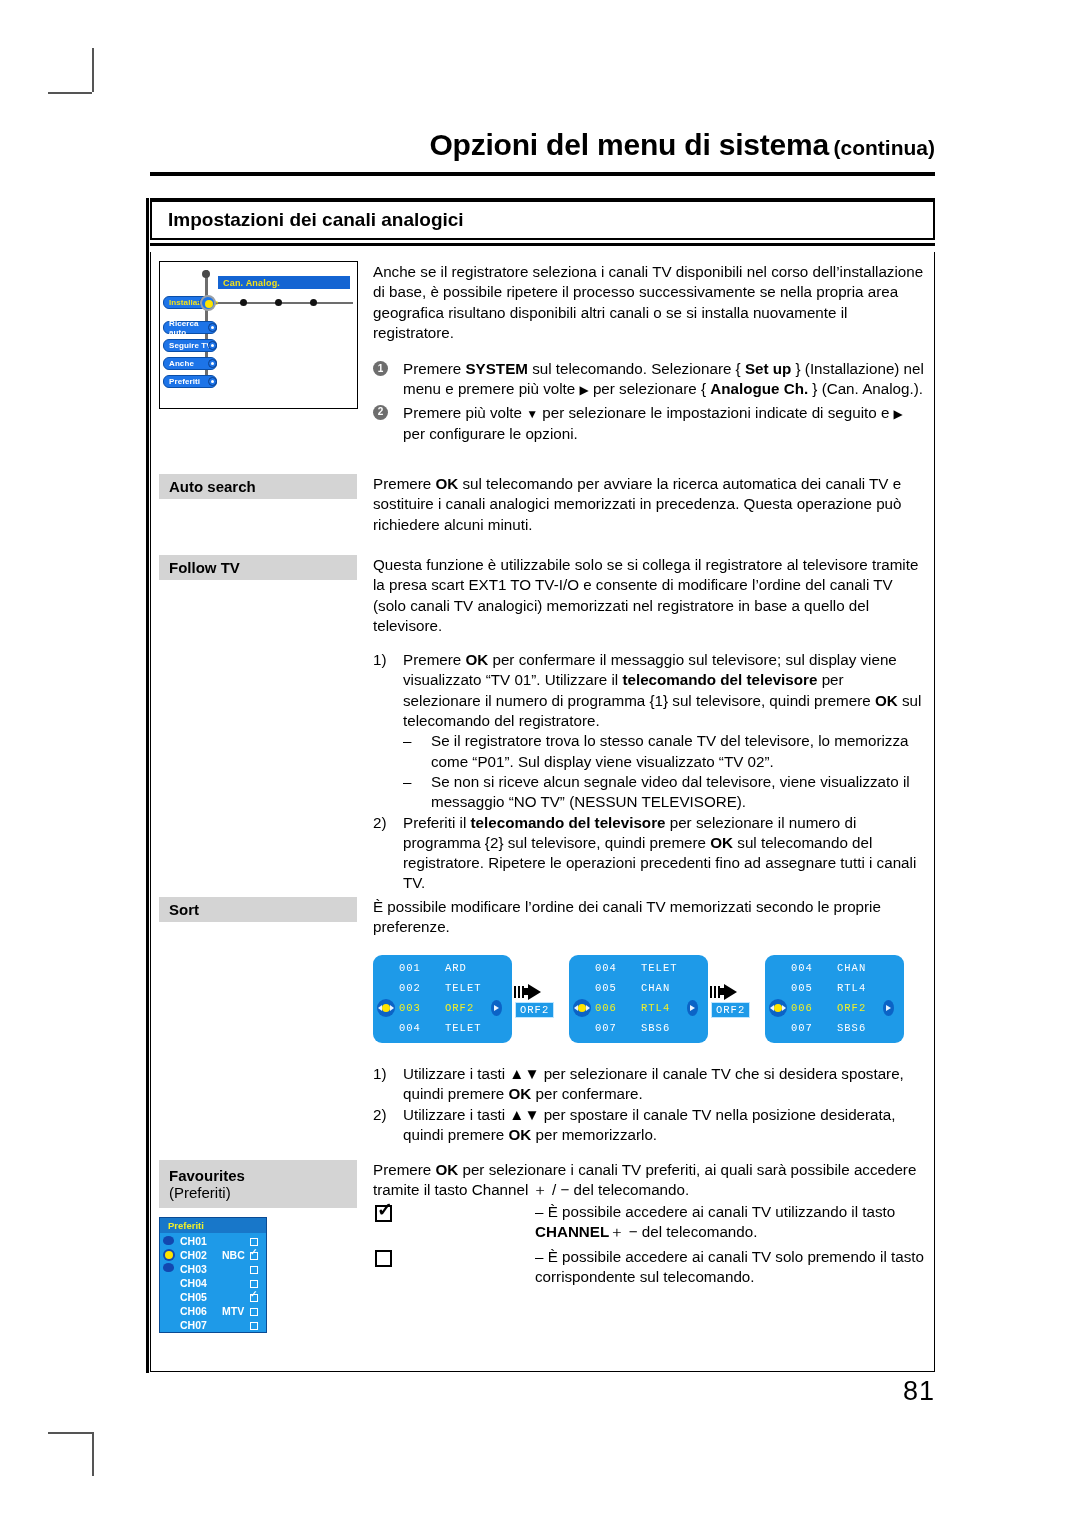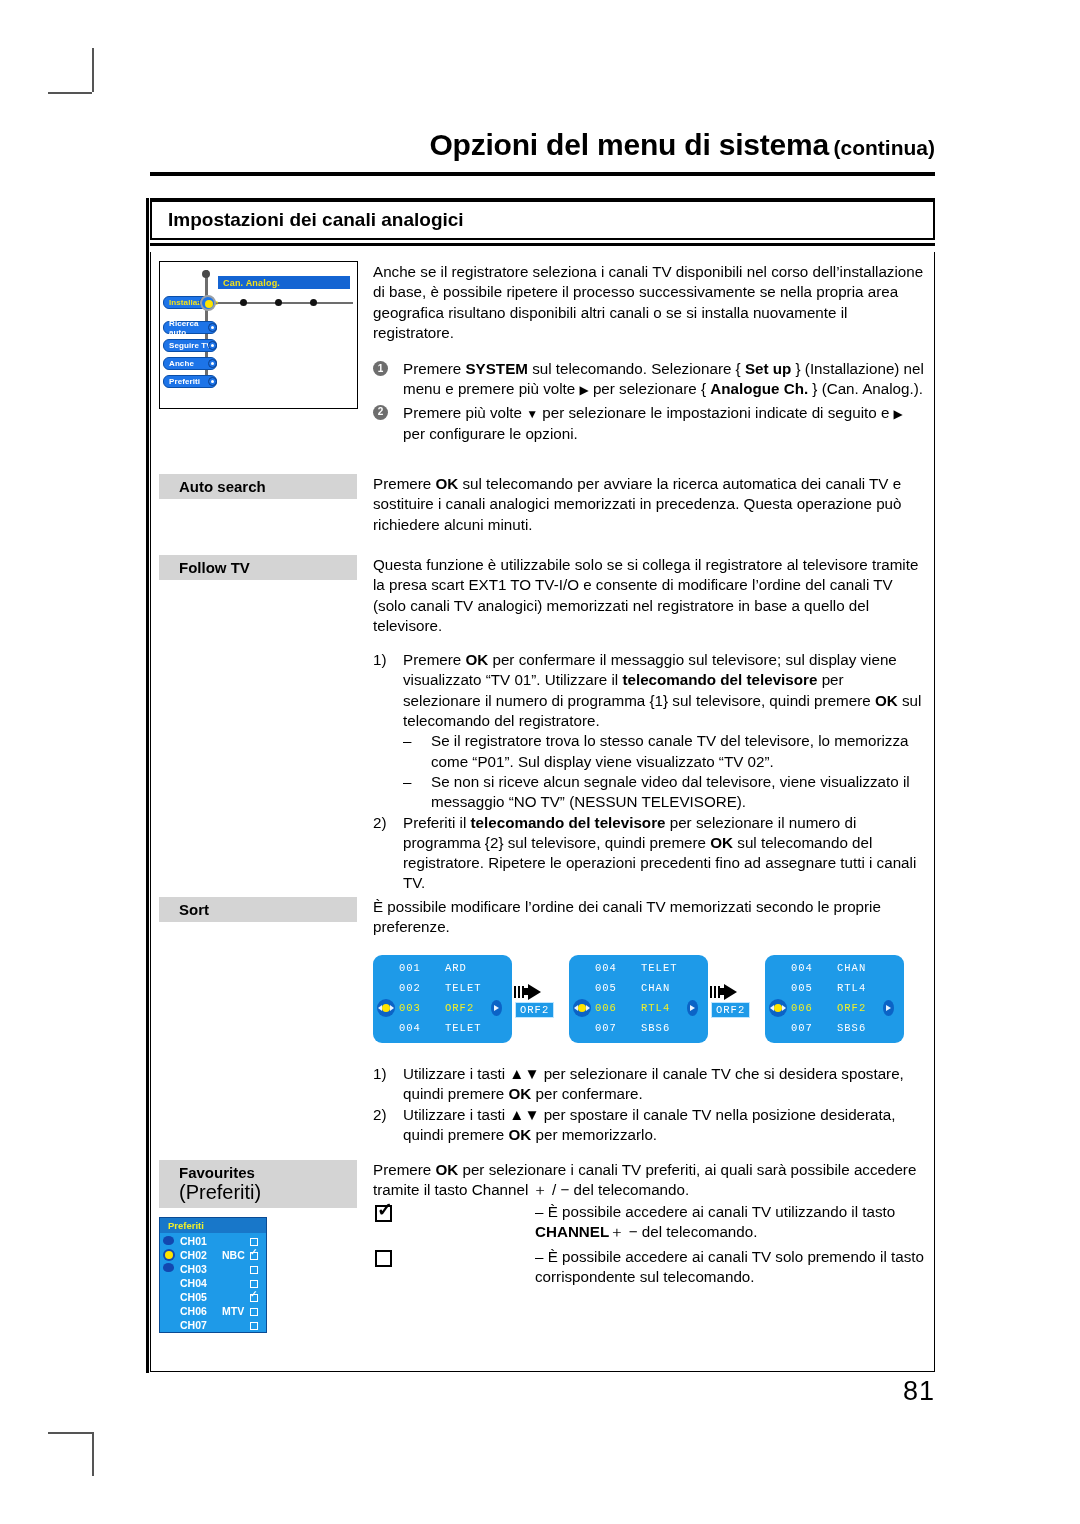--- a/index.html
+++ b/index.html
@@ -117,26 +117,26 @@
   }
   .dot-plain {
     position: absolute; width: 7px; height: 7px; border-radius: 50%;
     background: #111;
   }
 
   
   .sec-label {
     position: absolute; background: #d4d4d4;
     width: 198px; height: 25px;
-    display: flex; align-items: center; padding-left: 20px;
+    display: flex; align-items: center; padding-left: 10px;
     font-size: 15px; font-weight: bold;
   }
   .sec-label.tall { height: 48px; flex-direction: column; align-items: flex-start;
                     justify-content: center; }
-  .sec-label.tall .sub { font-weight: normal; font-size: 20px; margin-top: 0; }
+  .sec-label.tall .sub { font-weight: normal; font-size: 15px; margin-top: 0; }
 
   
   .body-col {
     position: absolute; left: 222px; width: 551px;
     font-size: 15.2px; line-height: 20.3px; color: #000;
   }
   .body-col p { margin: 0 0 0 0; }
   .gap { height: 14px; }
   b { font-weight: bold; }
 

